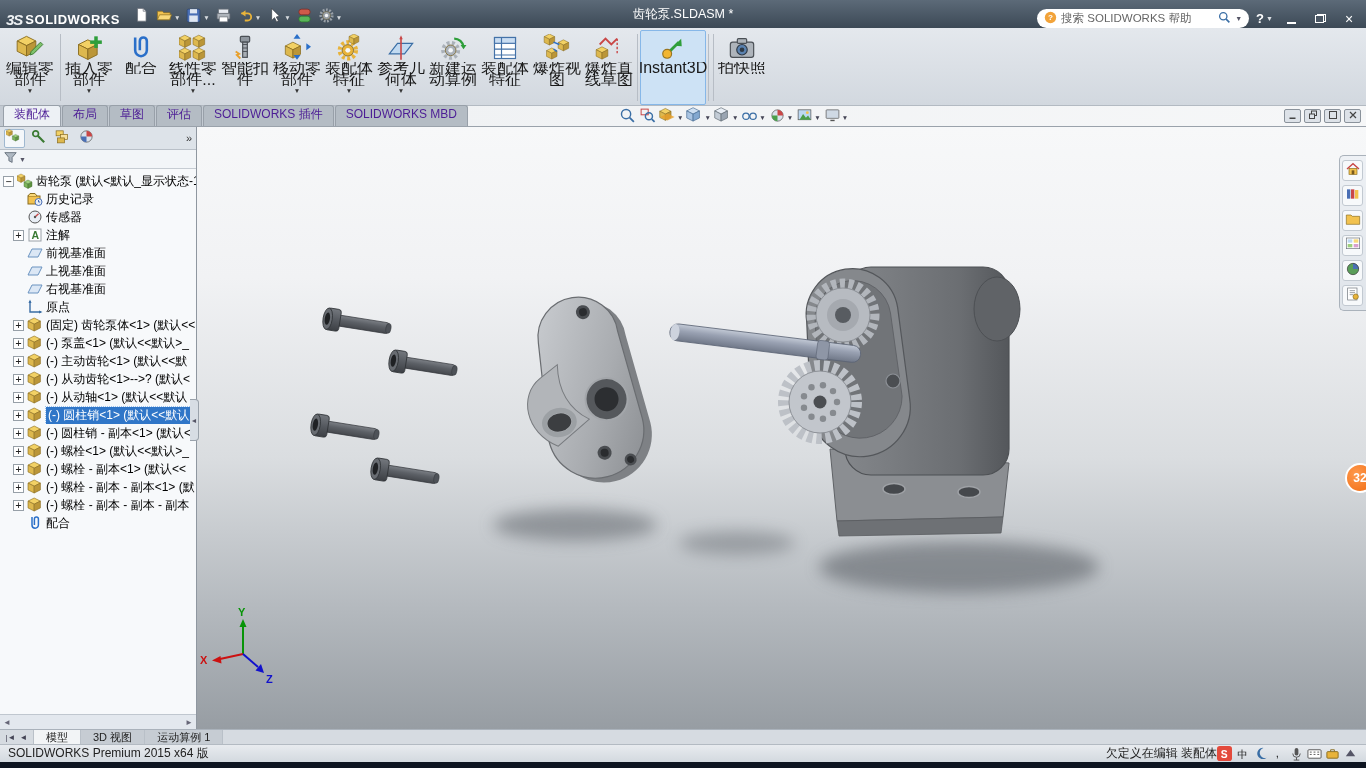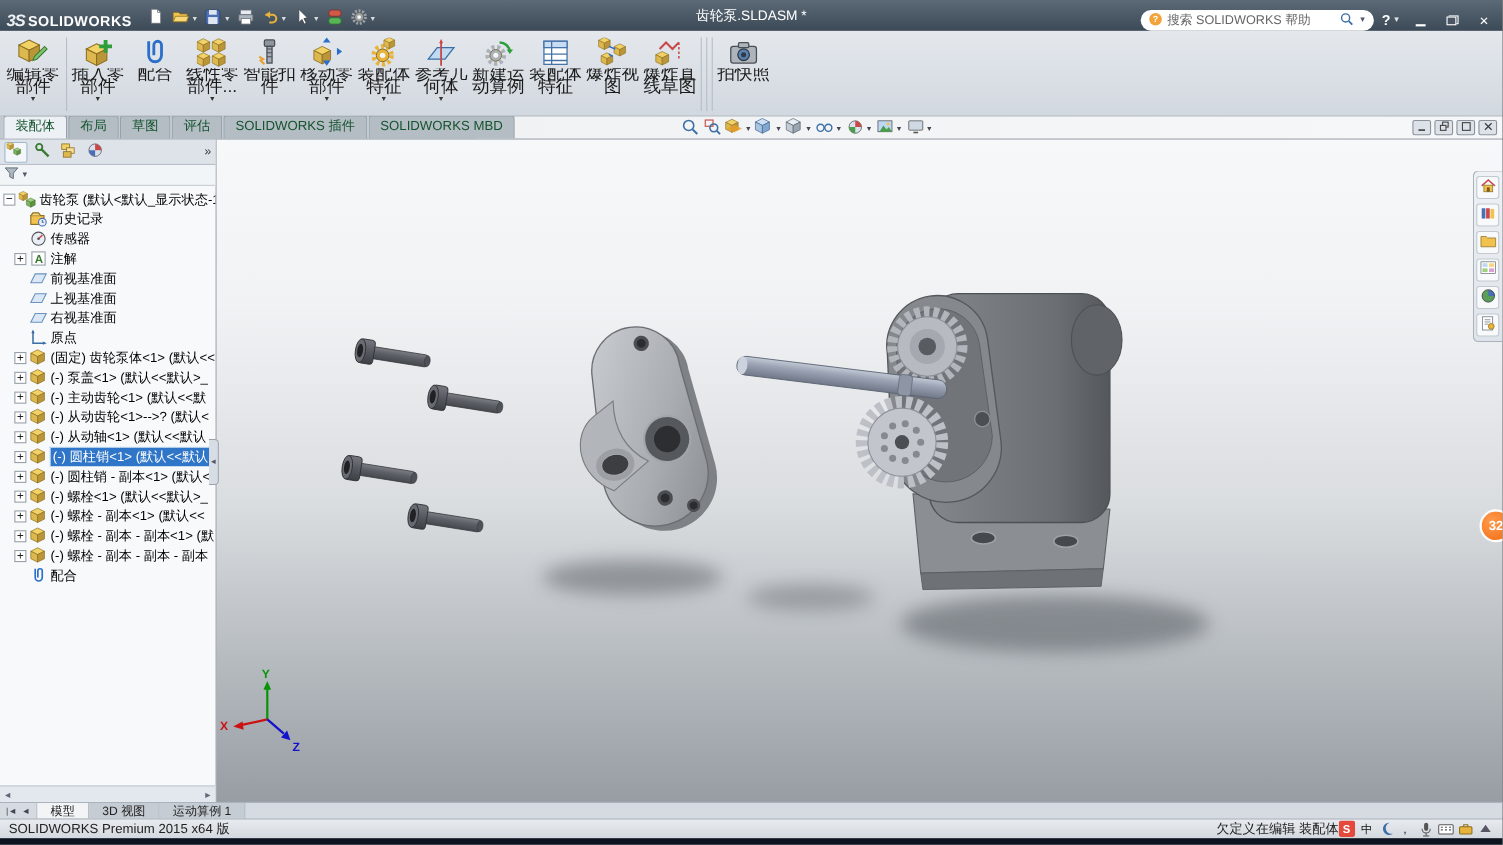--- a/index.html
+++ b/index.html
@@ -29,21 +29,21 @@
 .cmdbar{height:78px;background:linear-gradient(#e4e8ed,#d2d8df);border-bottom:1px solid #b3bac2;display:flex;align-items:stretch;padding:2px 2px 0 2px;flex:none}
 .cmd-btn{display:flex;flex-direction:column;align-items:center;padding-top:2px;border:1px solid transparent;border-radius:2px}
 .cicon{height:29px;display:flex;align-items:center}
 .clbl{font-size:16px;line-height:12px;text-align:center;color:#1a1a1a;max-height:37px;overflow:hidden}
 .cdd{font-size:6.5px;color:#333;margin-top:1px}
 .cmd-btn.active{background:#cde2f5;border-color:#86b7e8}
 .cmd-sep{width:1px;background:#b7bdc5;margin:4px 2px;flex:none}
 
 .tabrow{height:21px;position:relative;flex:none;background:linear-gradient(to right,#c3cad2 0,#c3cad2 432px,#f0f2f4 433px,#f6f7f8 100%);border-bottom:1px solid #9aa2ab}
 .tabs{display:flex;align-items:flex-end;height:100%;padding-left:3px}
-.tab{height:21px;line-height:17px;padding:0 10px;font-size:12px;background:#b4bcc4;border:1px solid #98a0a9;border-bottom:none;border-radius:3px 3px 0 0;margin-right:1px;color:#14532d;white-space:nowrap}
+.tab{height:21px;line-height:17px;padding:0 10px;font-size:12px;background:#b4bcc4;border:1px solid #98a0a9;border-bottom:none;border-radius:3px 3px 0 0;margin-right:1px;color:#4c1d95;white-space:nowrap}
 .tab.active{background:#edf1f5}
 .hud{position:absolute;left:618px;top:1px;display:flex;align-items:center;gap:1px}
 .hbtn{display:flex;align-items:center;padding:0 1px}
 .hdd{font-size:6.5px;color:#445;margin-left:1px}
 .docwin{position:absolute;right:5px;top:3px;display:flex;gap:3px;align-items:center}
 .dw{width:17px;height:14px;border:1px solid #8a929b;background:#dde2e8;display:flex;align-items:center;justify-content:center;border-radius:2px}
 
 .main{flex:1;display:flex;position:relative;min-height:0}
 .fmpanel{width:197px;flex:none;background:#f7f9fb;border-right:1px solid #8f97a0;display:flex;flex-direction:column;overflow:hidden}
 .fmtabs{height:23px;background:#dde3e9;border-bottom:1px solid #b9c0c8;display:flex;align-items:center;padding:1px 4px;gap:3px;flex:none}
@@ -351,20 +351,30 @@
               <polygon points="0,5 10,10 10,21 0,16" fill="#ddb84e" stroke="#8a6d20" stroke-width="1"></polygon>
               <polygon points="20,5 10,10 10,21 20,16" fill="#bb9638" stroke="#8a6d20" stroke-width="1"></polygon>
             </g>
             <path d="M4 9 l5 -5 5 5 5 -5" fill="none" stroke="#c94747" stroke-width="1.6"></path>
             <path d="M19 4 v13" stroke="#c94747" stroke-width="1.2" stroke-dasharray="2 1.5"></path>
           </svg>
         </span>
         <span class="clbl">爆炸直线草图</span>
       </div>
       <div class="cmd-sep"></div>
+      <div class="cmd-btn active" style="width:66px">
+        <span class="cicon">
+          <svg width="28" height="28" viewBox="0 0 24 24">
+            <path d="M4 20 L17 7" stroke="#2e9e3a" stroke-width="2.4"></path>
+            <polygon points="19,4 19.5,10.5 13,10" fill="#2e9e3a"></polygon>
+            <circle cx="7" cy="17" r="3.8" fill="#f2b632" stroke="#9a7420"></circle>
+          </svg>
+        </span>
+        <span class="clbl">Instant3D</span>
+      </div>
       <div class="cmd-sep"></div>
       <div class="cmd-sep"></div>
       <div class="cmd-btn" style="width:52px">
         <span class="cicon">
           <svg width="28" height="28" viewBox="0 0 24 24">
             <rect x="2" y="7" width="20" height="13" rx="2" fill="#aeb4bb" stroke="#4a4f55"></rect>
             <rect x="8" y="4" width="8" height="4" rx="1" fill="#aeb4bb" stroke="#4a4f55"></rect>
             <circle cx="12" cy="13.5" r="4.5" fill="#5a82b0" stroke="#2f3a46"></circle>
             <circle cx="12" cy="13.5" r="2" fill="#2f3a46"></circle>
           </svg>

